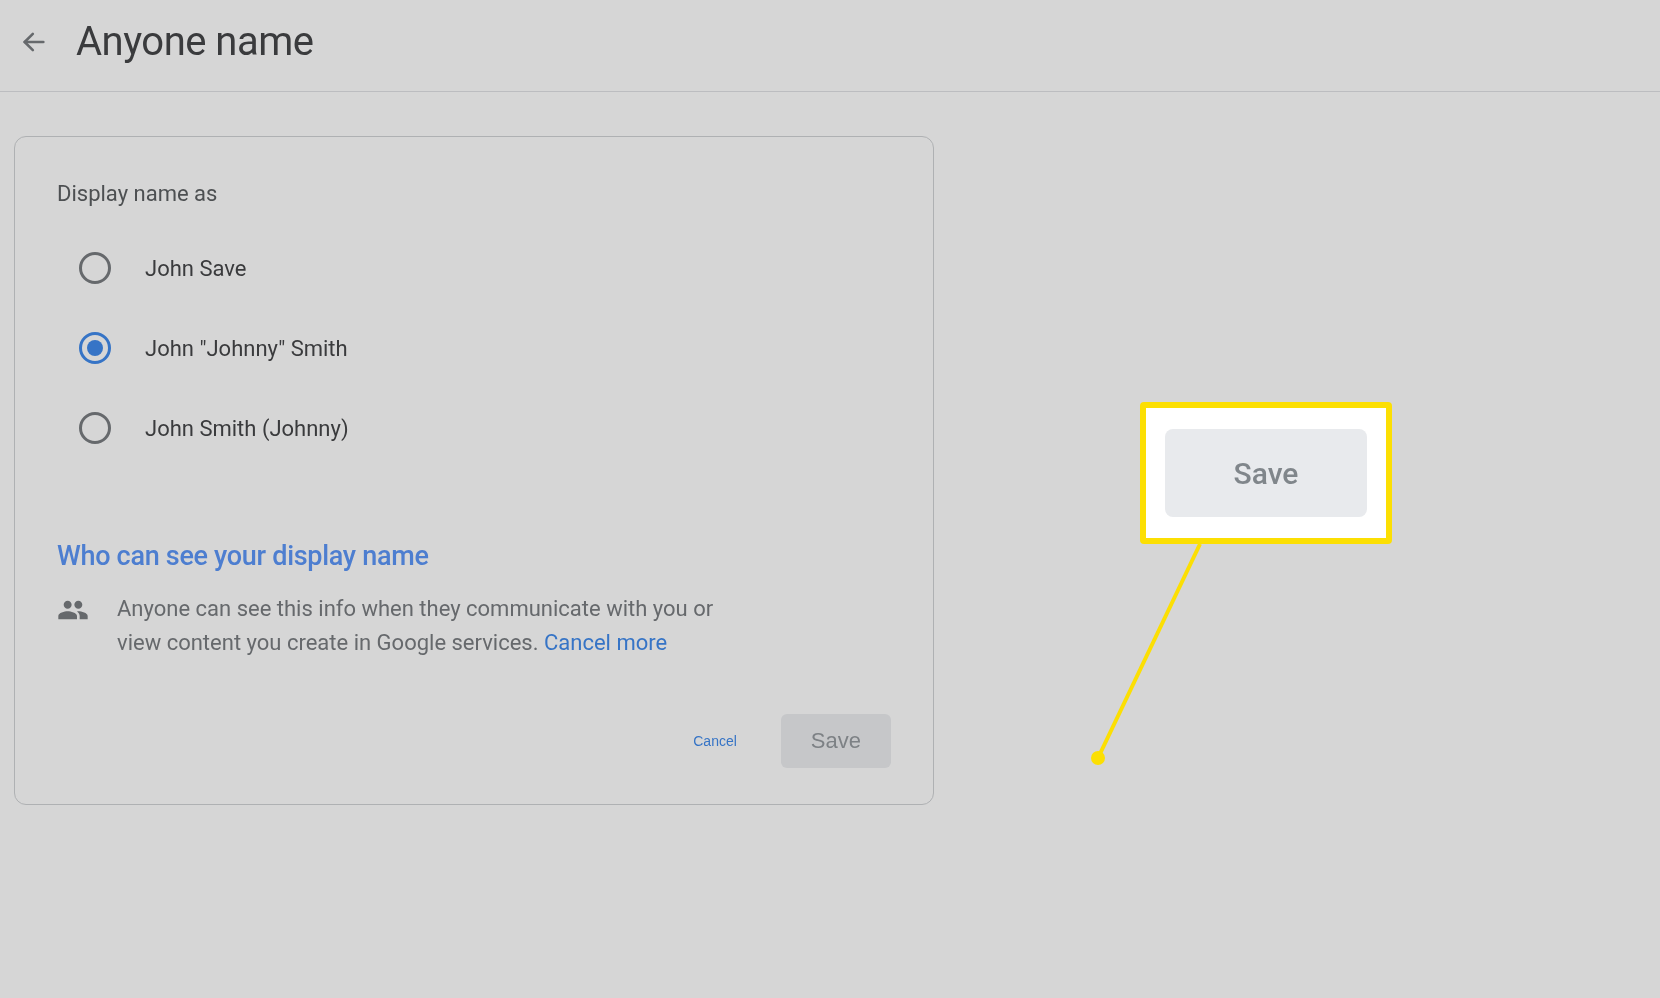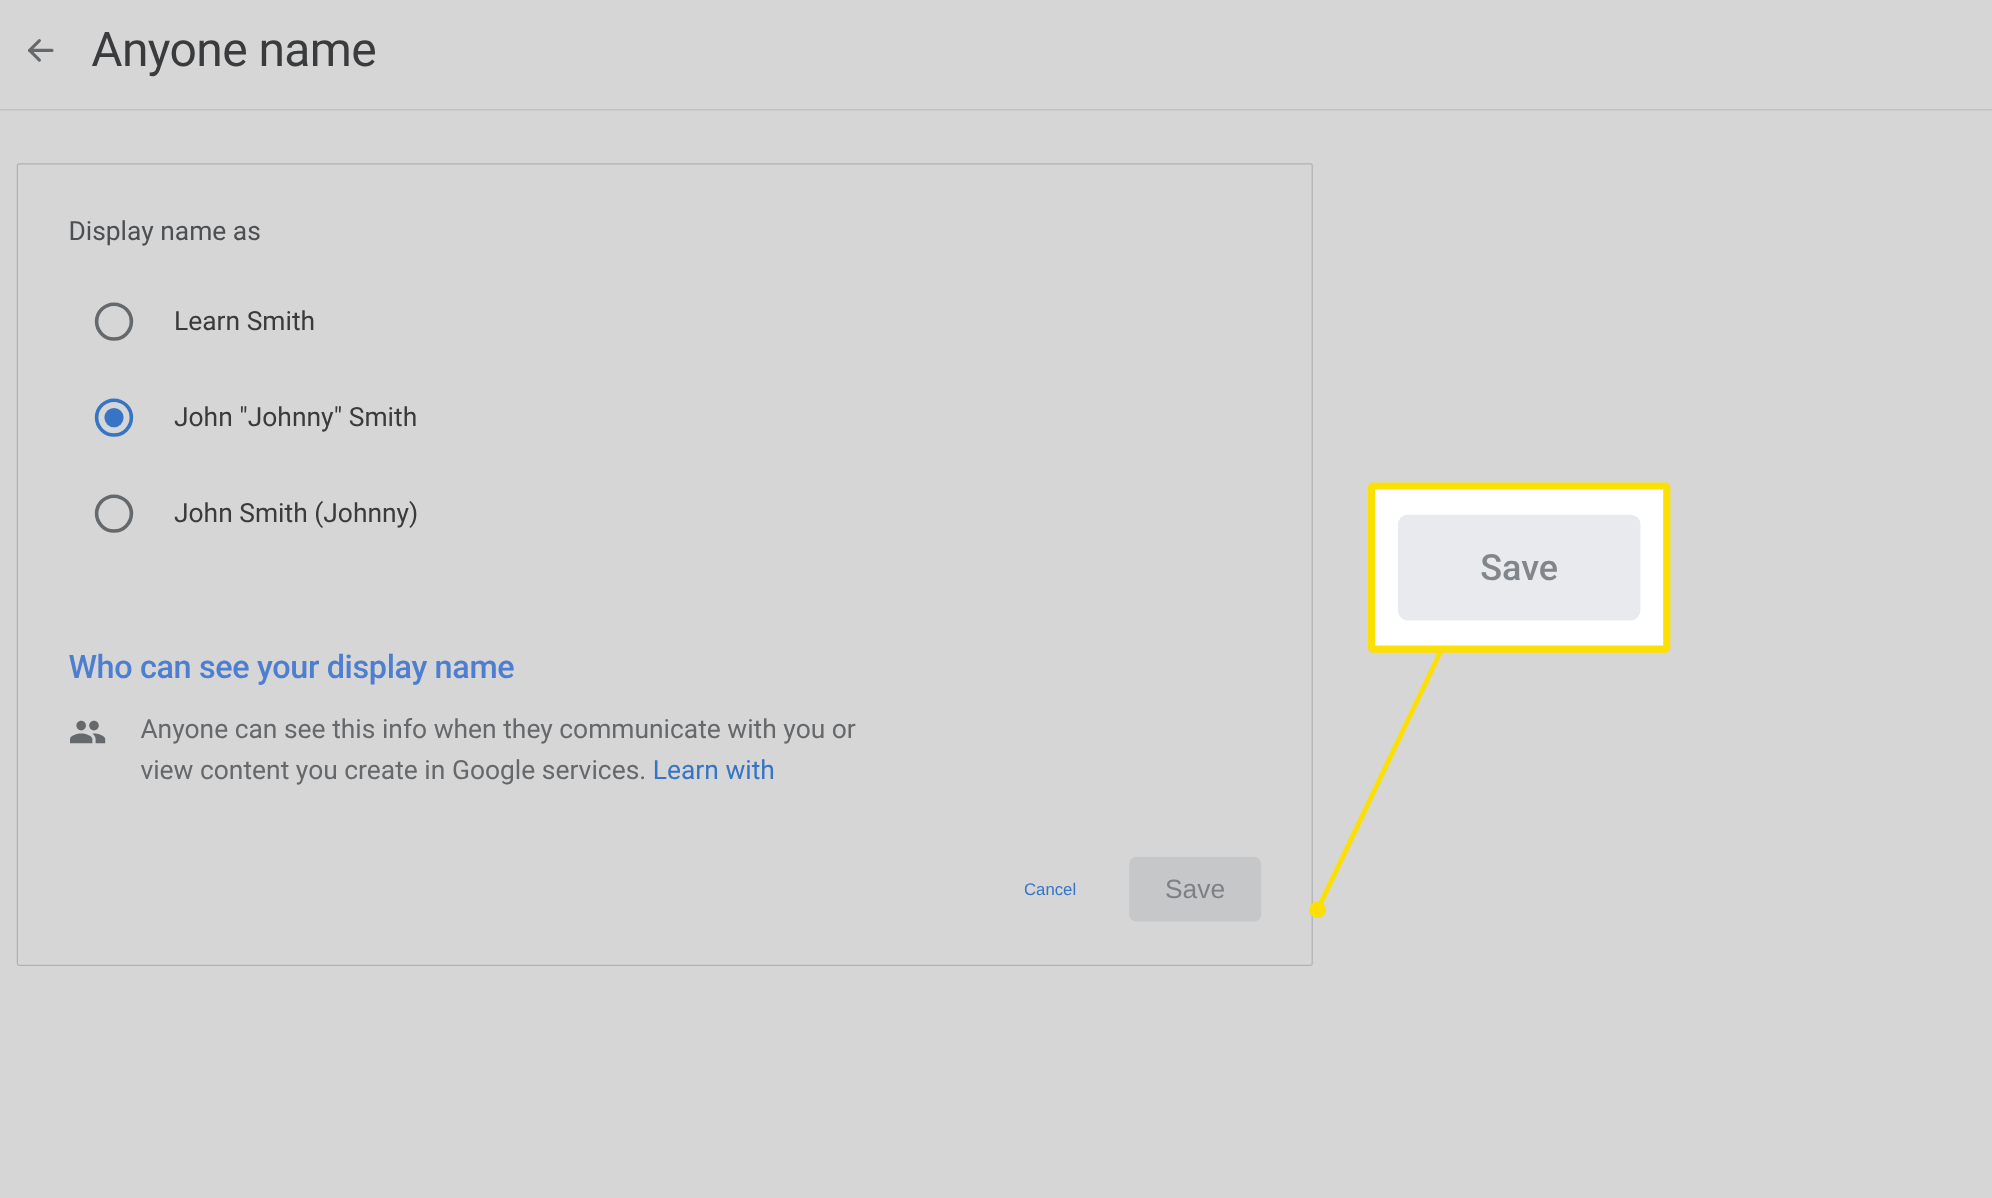--- a/index.html
+++ b/index.html
@@ -24,23 +24,23 @@
   }
   .page-title {
     font-size: 40px;
     font-weight: 400;
     color: #202124;
     margin-left: 28px;
     letter-spacing: -0.5px;
   }
   .card {
     margin: 44px 0 0 14px;
-    width: 1080px;
+    width: 920px;
     border: 1px solid #c7cacd;
-    border-radius: 2px;
+    border-radius: 12px;
     padding: 44px 42px 36px 42px;
   }
   .section-label {
     font-size: 22px;
     color: #3c4043;
     font-weight: 400;
   }
   .radio-group {
     margin-top: 46px;
     margin-left: 22px;
@@ -193,21 +193,21 @@
   </span>
   <h1 class="page-title">Anyone name</h1>
 </div>
 
 <div class="card">
   <div class="section-label">Display name as</div>
 
   <div class="radio-group">
     <div class="radio-row">
       <span class="radio-outer"></span>
-      <span class="radio-label">Learn Smith</span>
+      <span class="radio-label">John Save</span>
     </div>
     <div class="radio-row">
       <span class="radio-outer selected">
           <span class="radio-inner"></span>
         </span>
       <span class="radio-label">John "Johnny" Smith</span>
     </div>
     <div class="radio-row">
       <span class="radio-outer"></span>
       <span class="radio-label">John Smith (Johnny)</span>
@@ -215,21 +215,21 @@
   </div>
 
   <div class="visibility-heading">Who can see your display name</div>
   <div class="visibility-row">
     <span class="people-icon">
       <svg viewBox="0 0 24 24" width="32" height="32" fill="currentColor">
         <path d="M16 11c1.66 0 2.99-1.34 2.99-3S17.66 5 16 5s-3 1.34-3 3 1.34 3 3 3zm-8 0c1.66 0 2.99-1.34 2.99-3S9.66 5 8 5 5 6.34 5 8s1.34 3 3 3zm0 2c-2.33 0-7 1.17-7 3.5V19h14v-2.5C15 14.17 10.33 13 8 13zm8 0c-.29 0-.62.02-.97.05 1.16.84 1.97 1.97 1.97 3.45V19h6v-2.5c0-2.33-4.67-3.5-7-3.5z"></path>
       </svg>
     </span>
     <div class="visibility-text">
-      <span>Anyone can see this info when they communicate with you or view content you create in Google services. </span><span class="learn-more">Learn with</span>
+      <span>Anyone can see this info when they communicate with you or view content you create in Google services. </span><span class="learn-more">Cancel more</span>
     </div>
   </div>
 
   <div class="actions">
     <button class="btn-cancel">Cancel</button>
     <button class="btn-save">Save</button>
   </div>
 </div>
 
 <div class="grey-overlay"></div>

